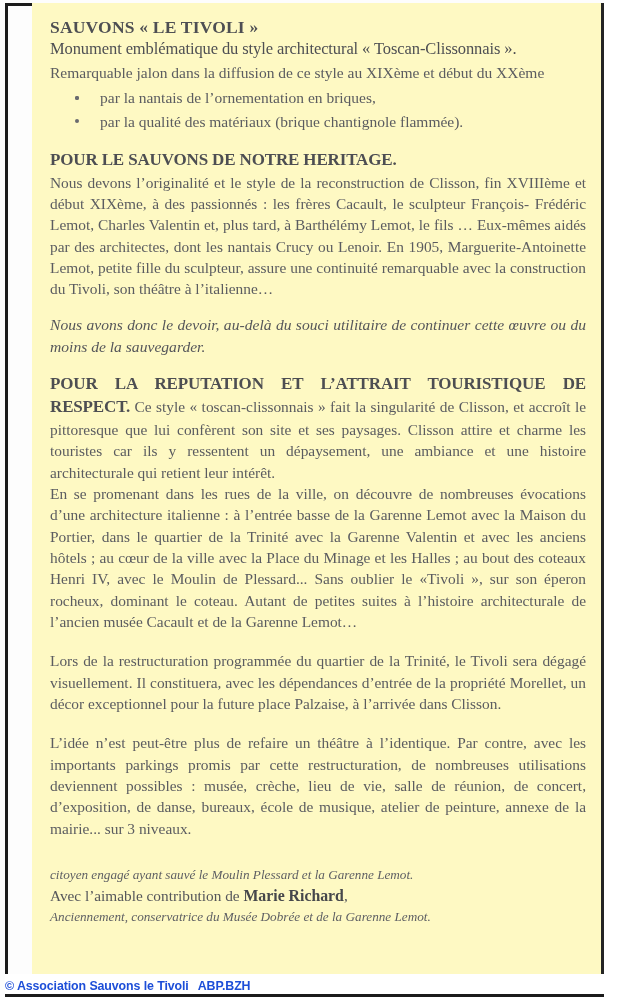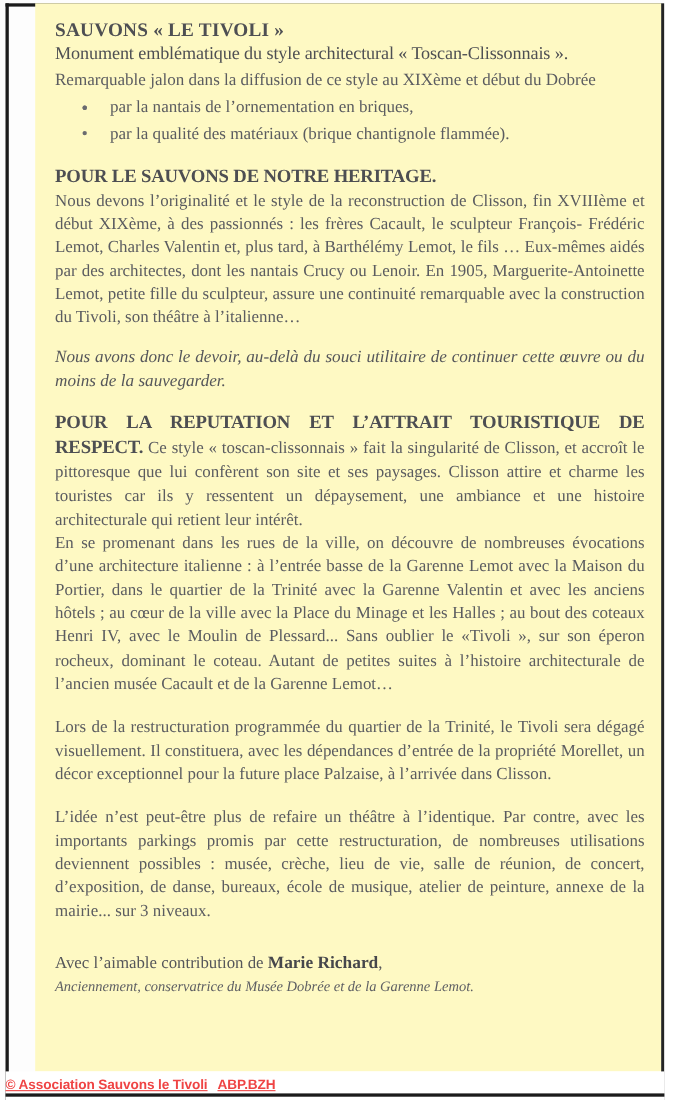--- a/index.html
+++ b/index.html
@@ -198,24 +198,23 @@
     height: 26px;
     background: #ffffff;
   }
   .footer-text {
     position: absolute;
     left: 0;
     bottom: 7px;
     font-family: "Liberation Sans", "DejaVu Sans", sans-serif;
     font-size: 12.4px;
     font-weight: bold;
-    color: #ef4444;
+    color: #1d4ed8;
     white-space: nowrap;
     letter-spacing: -0.1px;
-    text-decoration: underline;
   }
   .footer-rule {
     position: absolute;
     left: 0;
     right: 0;
     bottom: 3px;
     height: 3px;
     background: #1b1b1b;
   }
   .footer-gap {
@@ -230,21 +229,21 @@
 
   <div class="frame-top"></div>
   <div class="frame-left"></div>
   <div class="frame-right"></div>
   <div class="frame-gutter"></div>
 
   <div id="content">
 
     <h1 class="h1">SAUVONS « LE TIVOLI »</h1>
     <h2 class="h2">Monument emblématique du style architectural « Toscan-Clissonnais ».</h2>
-    <p class="lede">Remarquable jalon dans la diffusion de ce style au XIXème et début du Dobrée</p>
+    <p class="lede">Remarquable jalon dans la diffusion de ce style au XIXème et début du XXème</p>
 
     <ul class="bullets">
       <li>
         <span class="dot"></span>
       </li>
       <li>
         <span class="dot"></span>
         <span>par la nantais de l’ornementation en  briques,</span>
       </li>
       <li>
@@ -261,20 +260,21 @@
 
     <div class="section">
       <span class="runin-line1">POUR LA REPUTATION ET L’ATTRAIT TOURISTIQUE DE</span>
       <p class="runin-block"><span class="runin">RESPECT.</span><span> Ce style « toscan-clissonnais » fait la singularité de Clisson, et accroît le pittoresque que lui confèrent son site et ses paysages. Clisson attire et charme les touristes car ils y ressentent un dépaysement, une ambiance et une histoire architecturale qui retient leur intérêt.</span></p>
       <p class="body">En se promenant dans les rues de la ville, on découvre de nombreuses évocations d’une architecture italienne : à l’entrée basse de la Garenne Lemot avec la Maison du Portier, dans le quartier de la Trinité avec la Garenne Valentin et avec les anciens hôtels ; au cœur de la ville avec la Place du Minage et les Halles ; au bout des coteaux Henri IV, avec le Moulin de Plessard... Sans oublier le «Tivoli », sur son éperon rocheux, dominant le coteau. Autant de petites suites à l’histoire architecturale de l’ancien musée Cacault et de la Garenne Lemot…</p>
       <p class="body">Lors de la restructuration programmée du quartier de la Trinité, le Tivoli sera dégagé visuellement. Il constituera, avec les dépendances d’entrée de la propriété Morellet, un décor exceptionnel pour la future place Palzaise, à l’arrivée dans Clisson.</p>
       <p class="body">L’idée n’est peut-être plus de refaire un théâtre à l’identique. Par contre, avec les importants parkings promis par cette restructuration, de nombreuses utilisations deviennent possibles : musée, crèche, lieu de vie, salle de réunion, de concert, d’exposition, de danse, bureaux, école de musique, atelier de peinture, annexe de la mairie... sur 3 niveaux.</p>
     </div>
 
     <div class="sign">
+      <div class="sign-sub">citoyen engagé ayant sauvé le Moulin Plessard et la Garenne Lemot.</div>
       <div class="sign-line"><span>Avec l’aimable contribution de </span><span class="sign-name">Marie Richard</span><span>,</span></div>
       <div class="sign-sub">Anciennement, conservatrice du Musée Dobrée et de la Garenne Lemot.</div>
     </div>
 
   </div>
 
   <div id="footer">
     <div class="footer-text"><span>© Association Sauvons le Tivoli</span><span class="footer-gap"></span><span>ABP.BZH</span></div>
     <div class="footer-rule"></div>
   </div>

